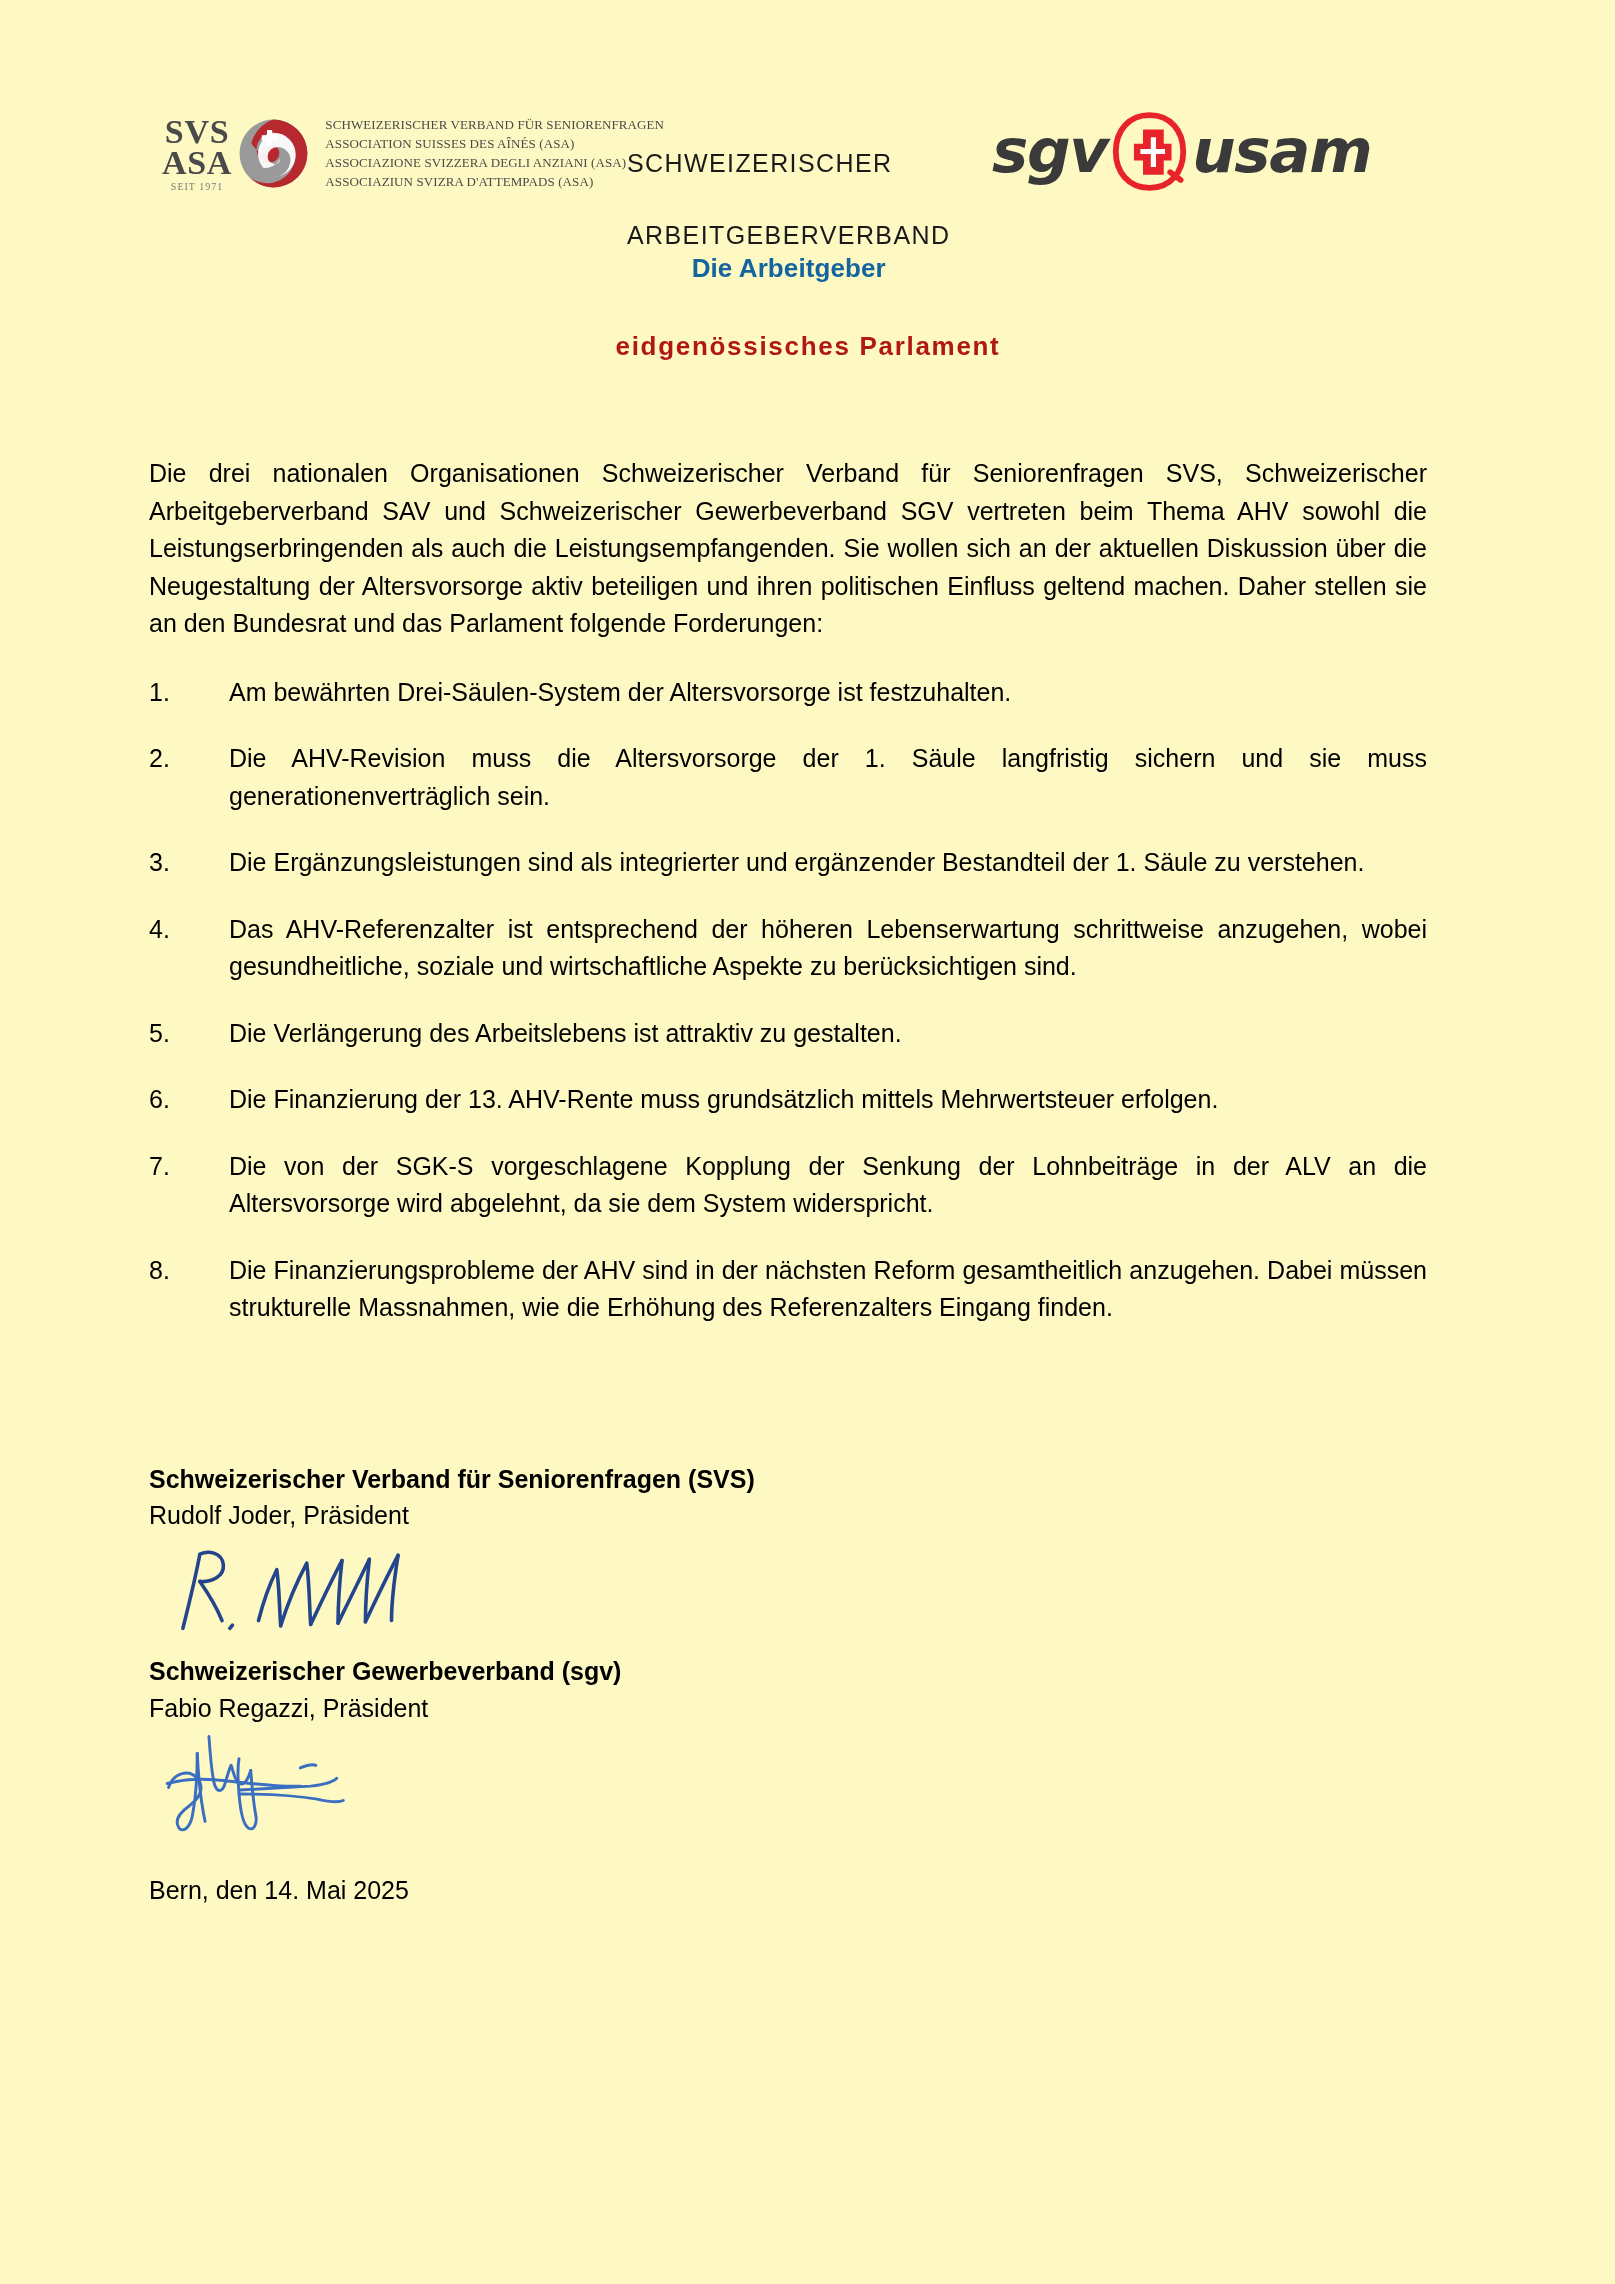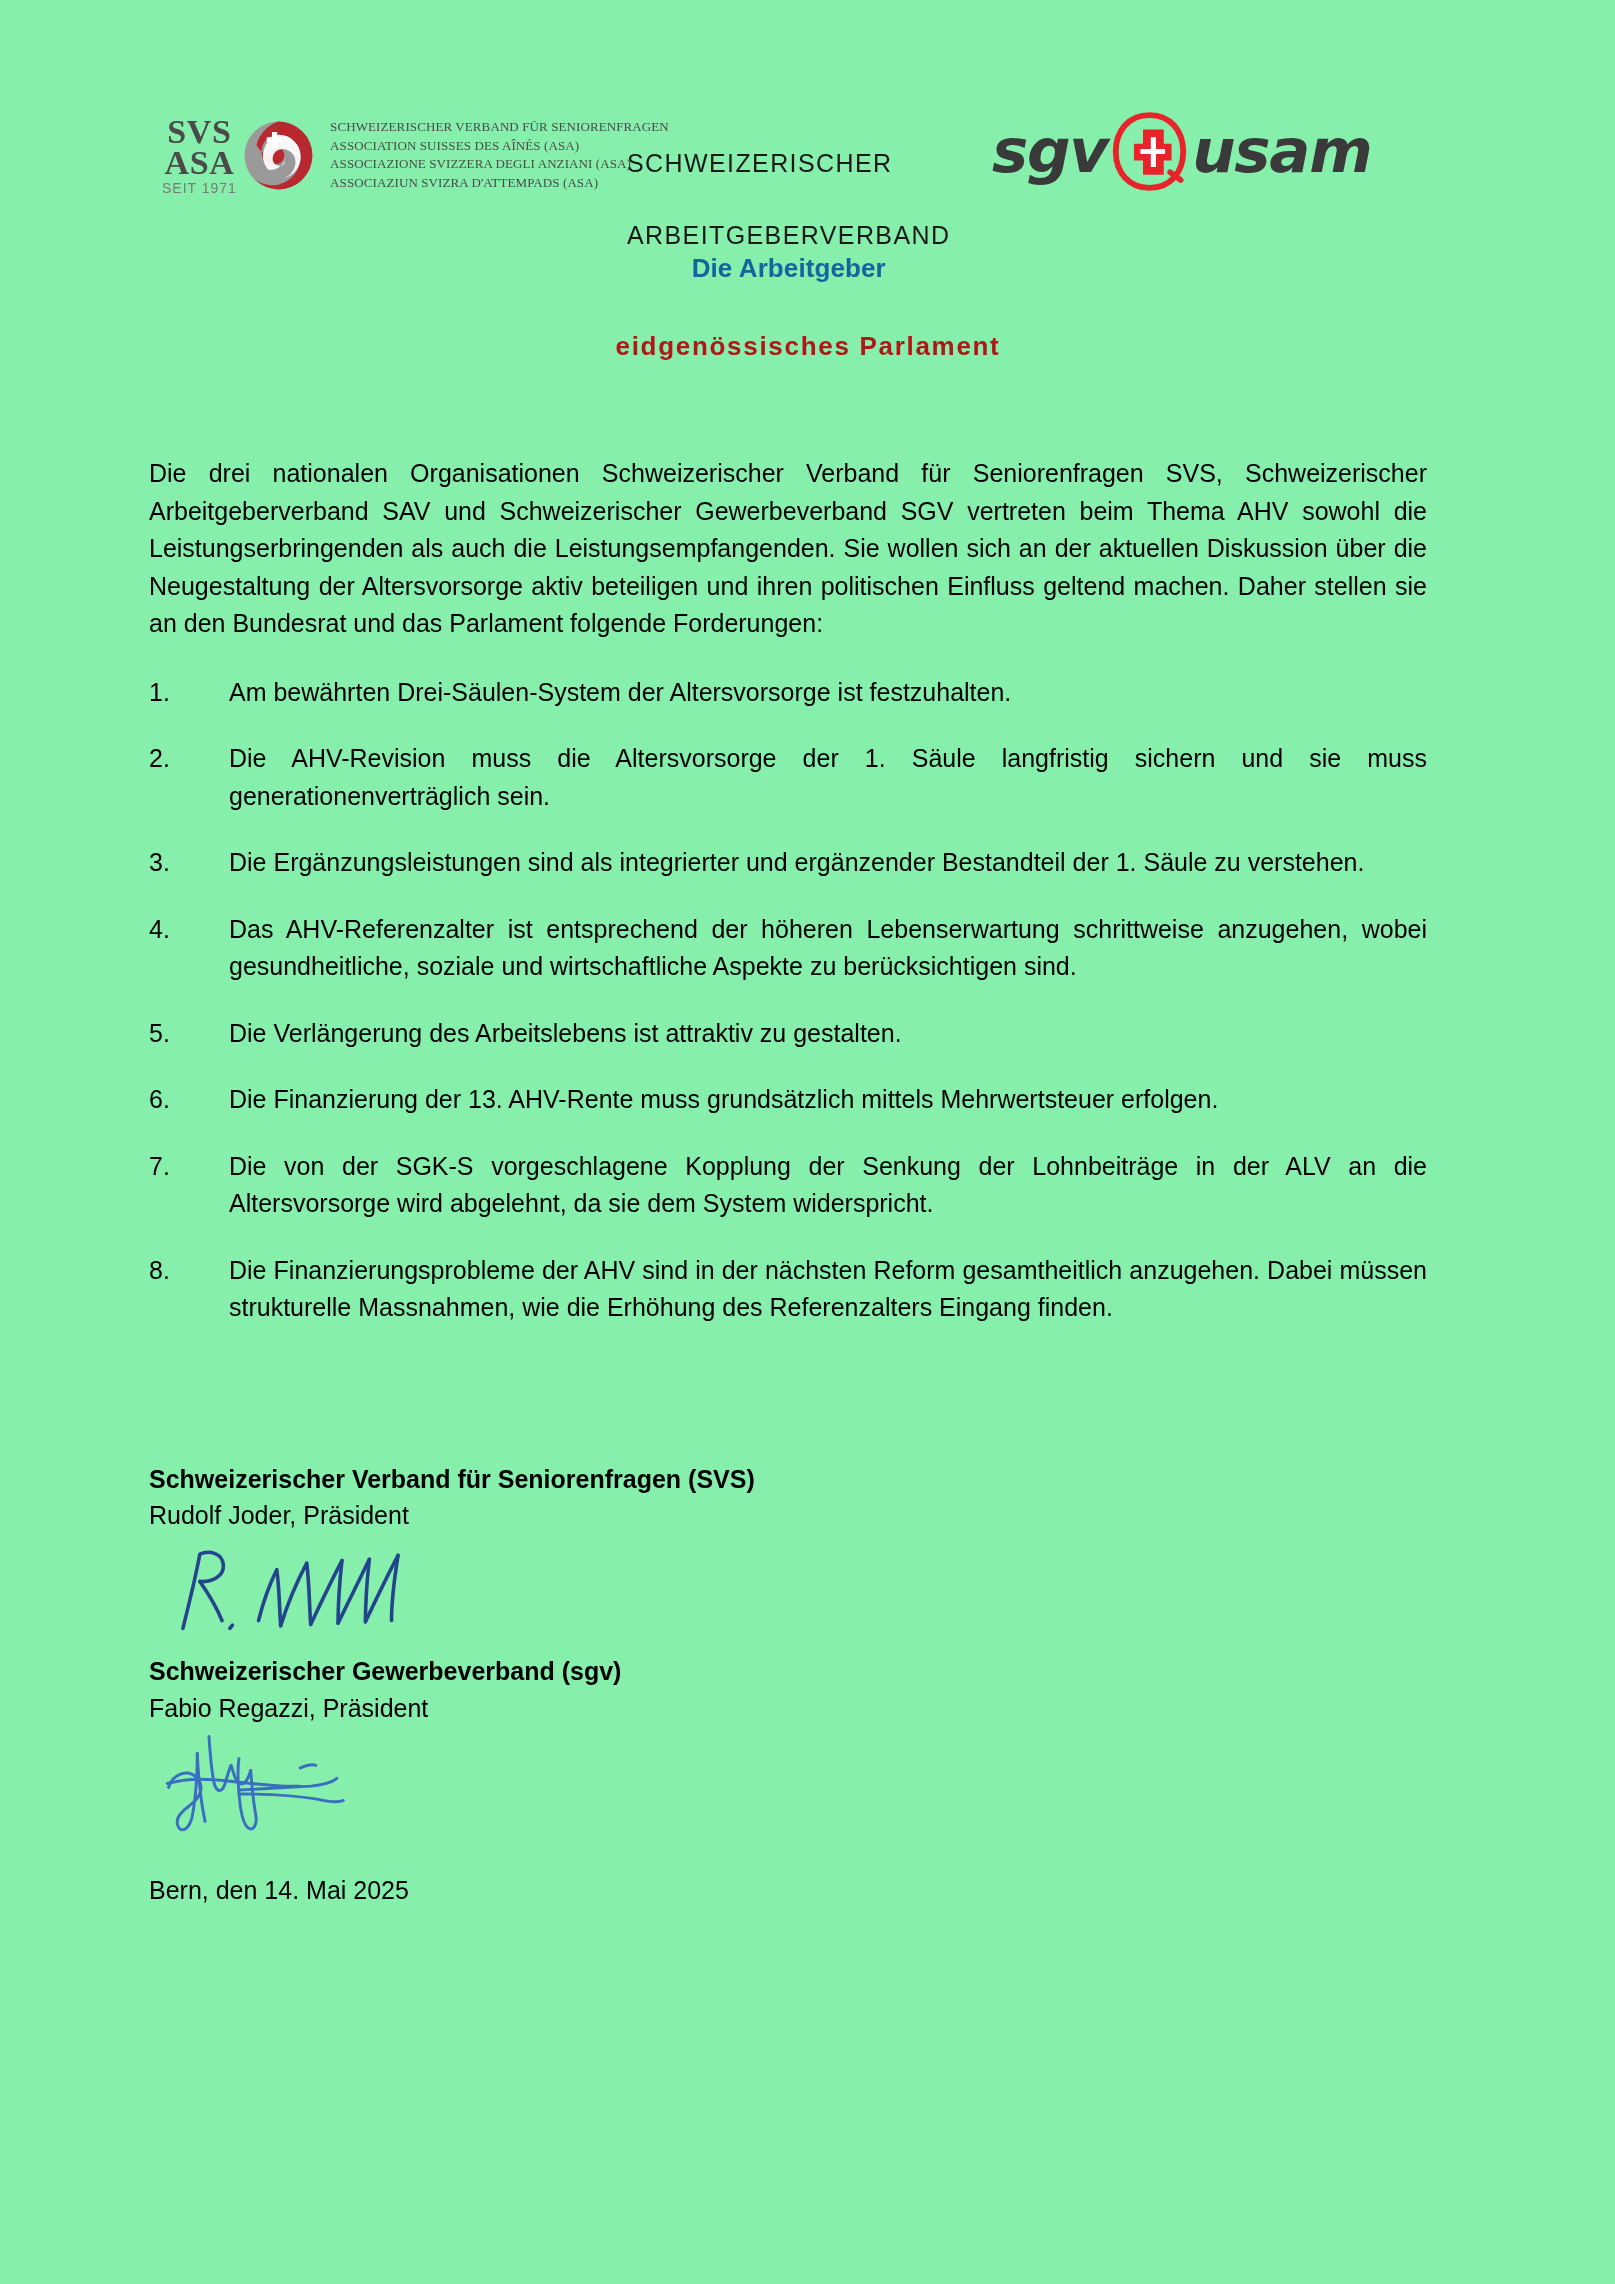--- a/index.html
+++ b/index.html
@@ -4,21 +4,21 @@
 <style>
   html, body {
     margin: 0;
     padding: 0;
     background: #ffffff;
   }
   .page {
     position: relative;
     width: 1616px;
     height: 2284px;
-    background: #86efac;
+    background: #fef9c3;
     font-family: "Liberation Sans", sans-serif;
     color: #000000;
     overflow: hidden;
   }
 
   
   .logo-bar {
     position: absolute;
     left: 0;
     top: 98px;
@@ -46,22 +46,22 @@
     margin-right: 5.2px;
   }
   .svs-letters .l1, .svs-letters .l2 {
     font-family: "Liberation Serif", serif;
     font-weight: bold;
     font-size: 34px;
     letter-spacing: 0.7px;
     color: #4a4a4a;
   }
   .svs-letters .seit {
-    font-family: Liberation Sans, sans-serif;
-    font-size: 14px;
+    font-family: Liberation Serif, serif;
+    font-size: 10px;
     letter-spacing: 1px;
     color: #7a7a7a;
     margin-top: 3.3px;
   }
   .svs-swirl {
     width: 73px;
     height: 73px;
     position: relative;
   }
   .svs-names {

